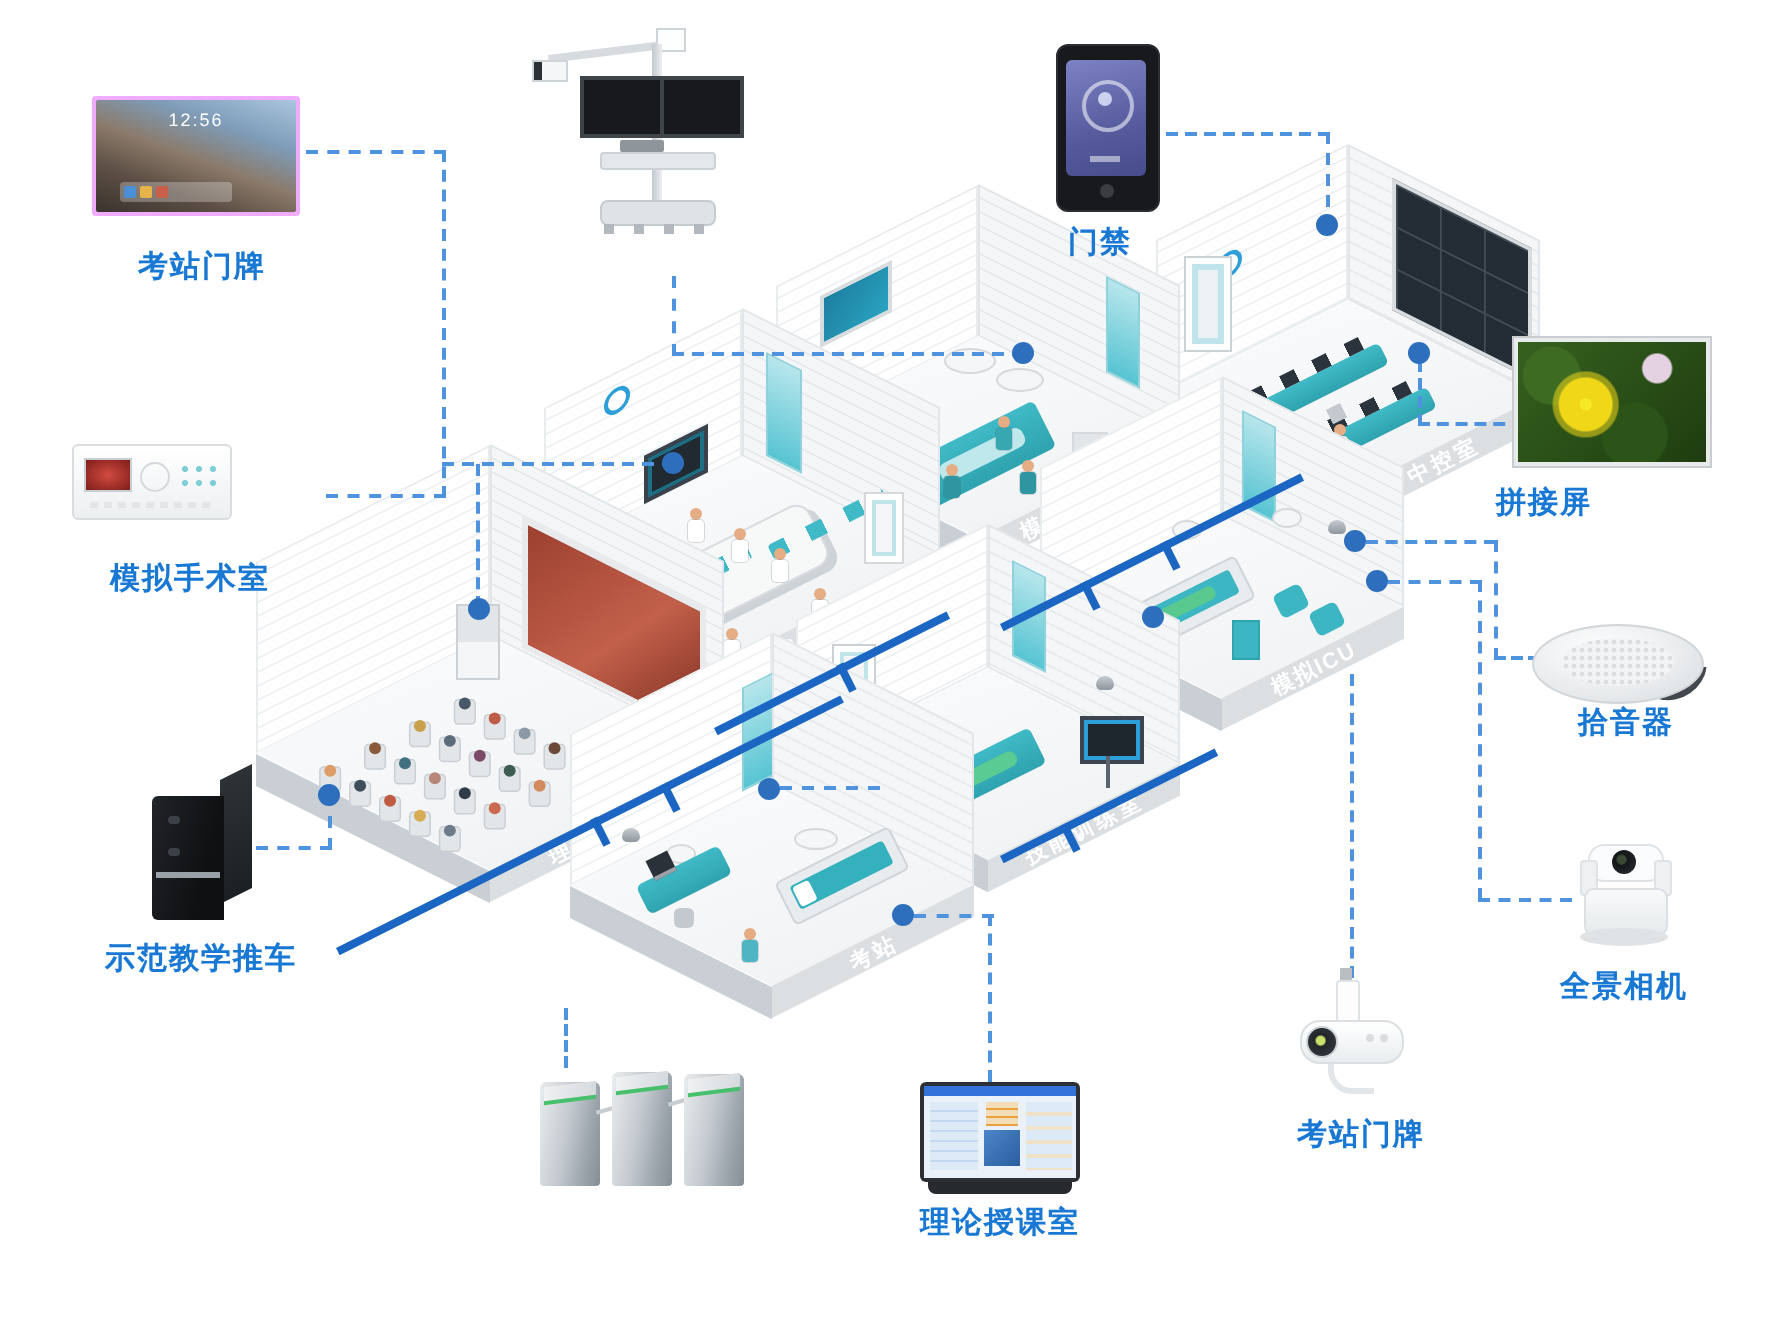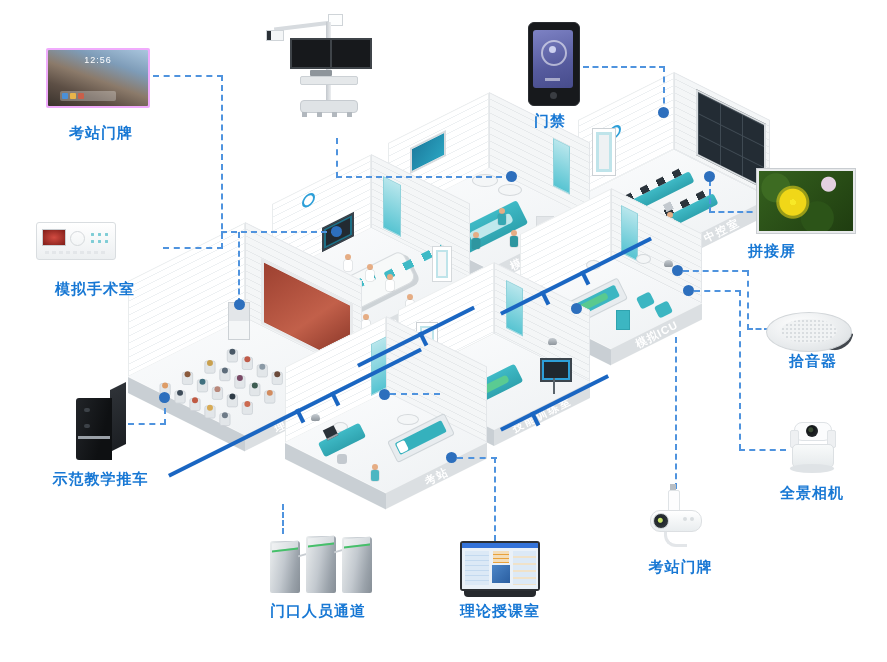--- a/index.html
+++ b/index.html
@@ -408,21 +408,20 @@
       </div>
     <div style="position:absolute;left:32px;top:26px;width:10px;height:2px;background:#c8cdd2;transform:rotate(-16deg)"></div>
     <div class="gate" style="left:40px;top:8px;height:57px">
         <div class="gtop"></div>
       </div>
     <div style="position:absolute;left:68px;top:22px;width:10px;height:2px;background:#c8cdd2;transform:rotate(-16deg)"></div>
     <div class="gate" style="left:76px;top:9px;height:56px">
         <div class="gtop"></div>
       </div>
   </div>
-  <div class="dev-label" style="left:238px;top:602px;width:160px">门口人员通道</div>
 
   <div class="dev" style="left:460px;top:541px;width:80px;height:58px">
     <div style="position:absolute;left:0;top:0;width:80px;height:50px;background:#2c2f33;border-radius:3px;padding:2px;box-sizing:border-box">
       <div style="position:relative;width:100%;height:100%;background:#eaf1f8;overflow:hidden">
         <span style="position:absolute;left:0;top:0;right:0;height:5px;background:#3372d8;display:block"></span>
         <span style="position:absolute;left:3px;top:8px;width:24px;height:34px;background:repeating-linear-gradient(#dce9f6 0 4px,#c3d9ef 4px 5px);display:block"></span>
         <span style="position:absolute;left:30px;top:22px;width:18px;height:18px;background:linear-gradient(135deg,#4c86c8,#2a5ea0);display:block"></span>
         <span style="position:absolute;left:31px;top:8px;width:16px;height:12px;background:repeating-linear-gradient(#f3ddb9 0 3px,#e8a13c 3px 4px);display:block"></span>
         <span style="position:absolute;left:51px;top:8px;width:23px;height:34px;background:repeating-linear-gradient(#dce9f6 0 5px,#f0e2c9 5px 7px);display:block"></span>
       </div>

